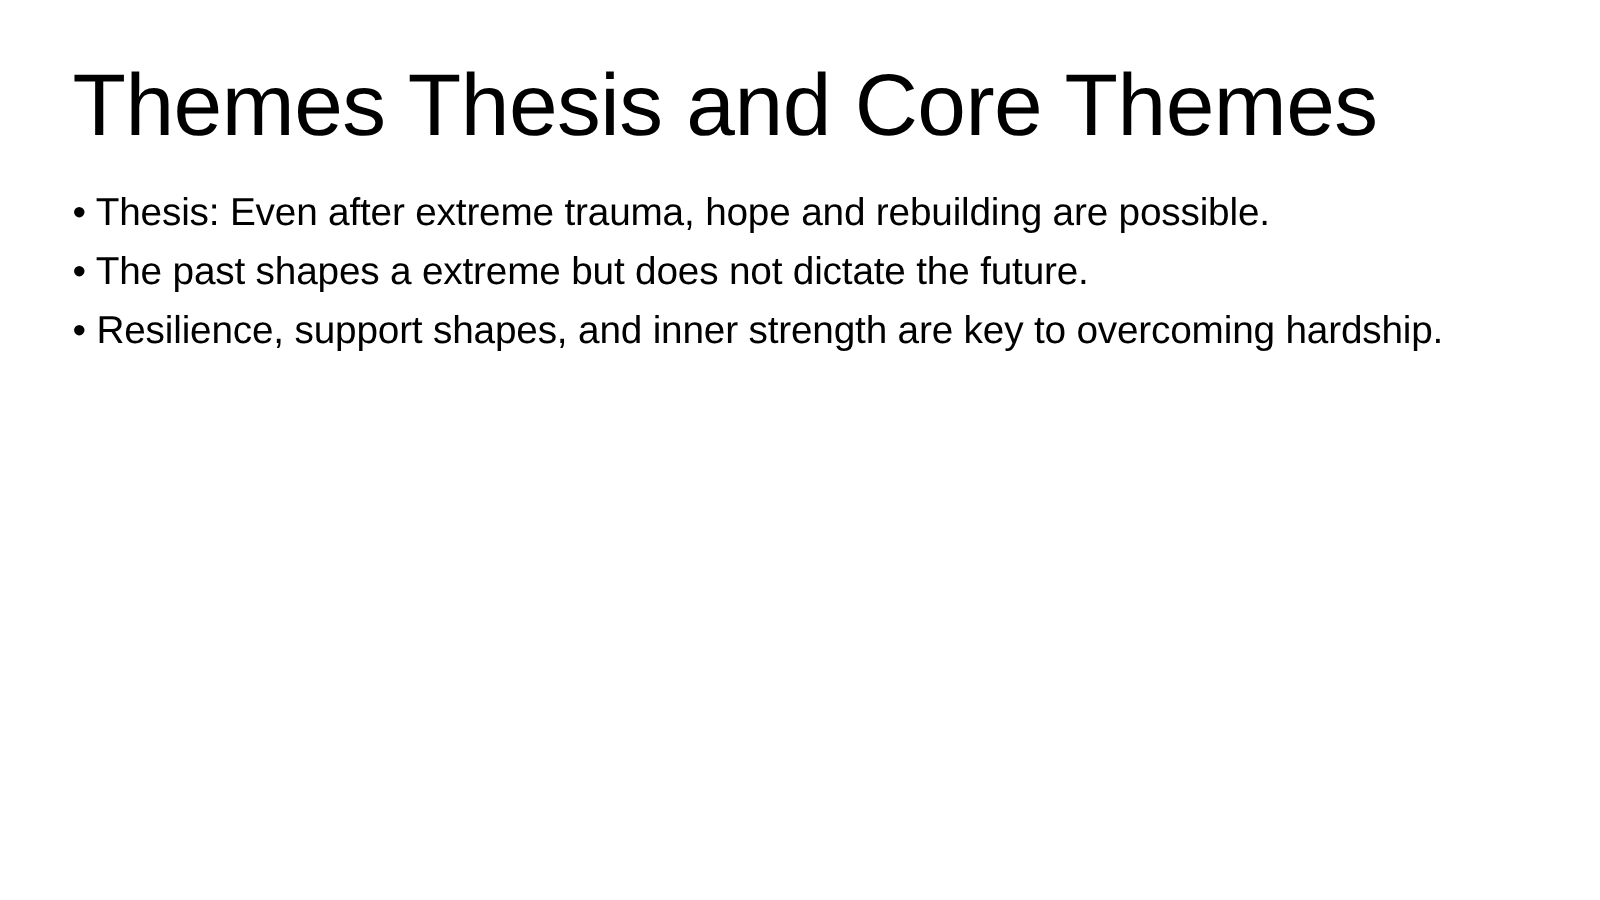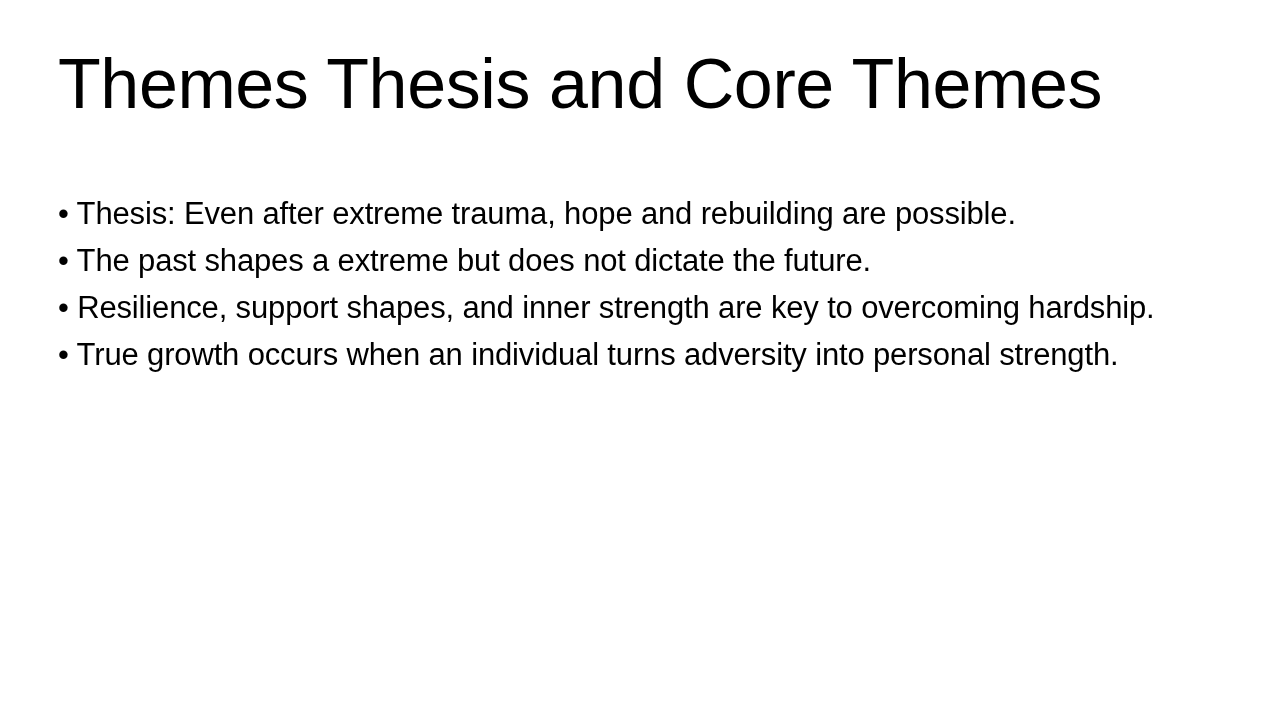--- a/index.html
+++ b/index.html
@@ -37,21 +37,20 @@
     letter-spacing: -0.4px;
     color: #000000;
     white-space: nowrap;
   }
 
   .slide-body {
     position: absolute;
     left: 58px;
     top: 146px;
     width: 1172px;
-    margin-top: 44px;
   }
 
   .bullet-list {
     list-style: none;
     margin: 0;
     padding: 0;
   }
 
   .bullet-item {
     margin: 0;
@@ -94,21 +93,17 @@
       <li class="bullet-item">
         <span class="bullet-mark">•</span>
         <span class="bullet-text">The past shapes a extreme but does not dictate the future.</span>
       </li>
 
       <li class="bullet-item">
         <span class="bullet-mark">•</span>
         <span class="bullet-text">Resilience, support shapes, and inner strength are key to overcoming hardship.</span>
       </li>
 
-      <li class="bullet-item">
-        <span class="bullet-mark">•</span>
-        <span class="bullet-text">True growth occurs when an individual turns adversity into personal strength.</span>
-      </li>
 
     </ul>
   </div>
 
 </div>
 
 </body></html>

